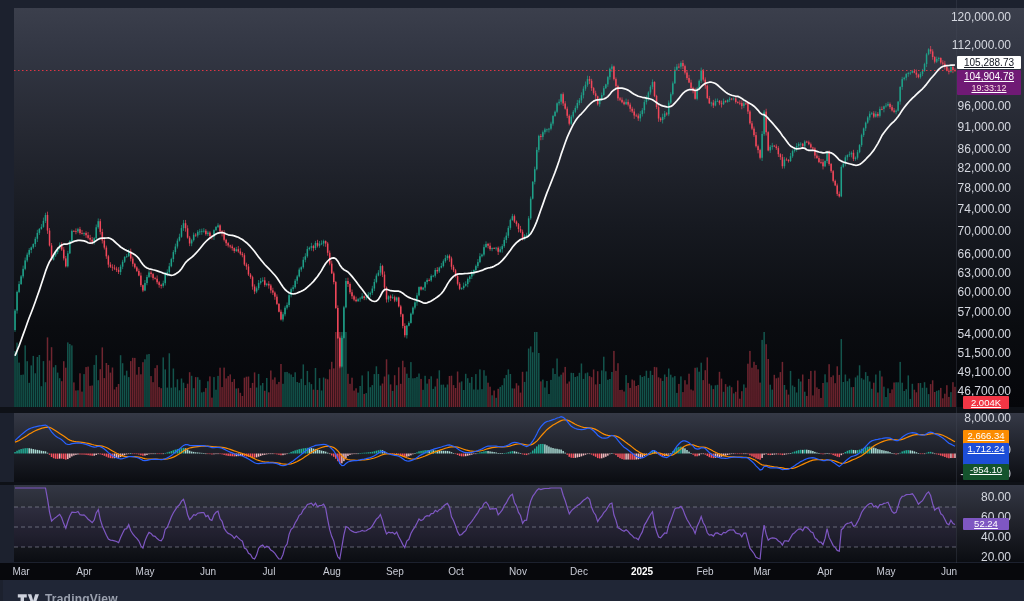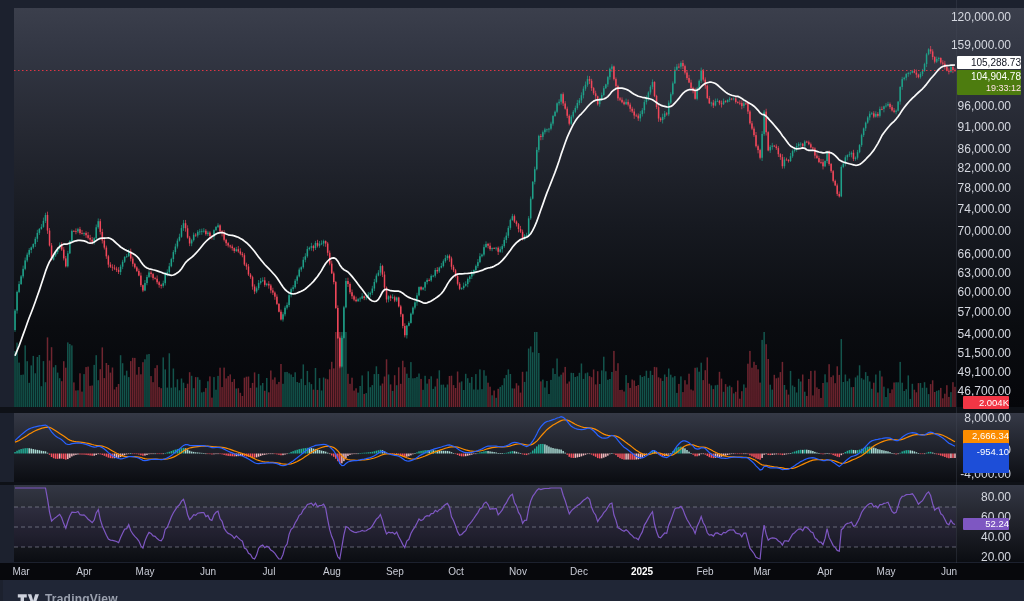--- a/index.html
+++ b/index.html
@@ -10,31 +10,31 @@
   #sep1{top:407px;height:6px;background:#0e1117;left:0;}
   #macd-row{top:413px;height:69px;background:linear-gradient(180deg,#353946 0%,#232630 42%,#0b0d12 100%);}
   #sep2{top:482px;height:3px;background:#0e1117;left:0;}
   #rsi-row{top:485px;height:77px;background:linear-gradient(180deg,#333744 0%,#24262f 40%,#0b0d12 100%);}
   #time-axis{top:563px;height:17px;left:0;background:#07080c;}
   #footer{top:580px;height:38px;left:3px;background:#202636;display:flex;align-items:center;padding-left:14px;gap:6px;}
   .pane-svg{position:absolute;left:0;top:0;display:block;}
   .axis-tick{position:absolute;right:13px;font-size:12px;color:#d5d8e0;line-height:12px;white-space:nowrap;}
   .month-tick{position:absolute;top:3px;font-size:10px;color:#c9ccd6;transform:translateX(-50%);white-space:nowrap;}
   .month-tick.bold{color:#ffffff;font-weight:bold;}
-  .tag{position:absolute;font-size:10px;line-height:12px;color:#fff;text-align:right;
-       border-radius:1px;white-space:nowrap;z-index:5;}
+  .tag{position:absolute;font-size:10px;line-height:12px;color:#fff;text-align:center;
+       border-radius:1px;white-space:nowrap;z-index:5;text-decoration:underline;}
   .tag-wide{left:957px;width:64px;}
   .tag-small{left:963px;width:46px;font-size:9.5px;}
   .tag-ma{top:56px;height:13px;line-height:13px;background:#ffffff;color:#131722;}
-  .tag-price{top:70px;height:24px;background:#4d7c0f;padding-top:1px;}
+  .tag-price{top:70px;height:24px;background:#701a75;padding-top:1px;}
   .tag-price .countdown{font-size:9px;line-height:10px;color:#ffe1e4;}
   .tag-vol{top:396px;height:13px;line-height:13px;background:#f23645;}
   .tag-macd-signal{top:430px;height:16px;line-height:12px;background:#fb8c00;}
   .tag-macd-line{top:443px;height:30px;line-height:12px;background:#1d4ed8;}
-  .tag-macd-hist{top:446px;height:16px;line-height:12px;background:#1d4ed8;}
+  .tag-macd-hist{top:464px;height:16px;line-height:12px;background:#14532d;}
   .tag-rsi{top:518px;height:12px;line-height:12px;background:#7e57c2;}
   #price-axis,#macd-axis,#rsi-axis{position:absolute;left:956px;width:68px;z-index:2;}
   #price-axis{top:0;height:407px;}
   #macd-axis{top:407px;height:75px;}
   #rsi-axis{top:482px;height:81px;}
   .axis-border{position:absolute;left:956px;top:0;width:1px;height:563px;background:rgba(70,75,90,.35);z-index:1;}
   #brand{font-size:12px;font-weight:bold;color:#9aa0ae;letter-spacing:.2px;}
 </style>
 </head>
 <body>
@@ -1916,21 +1916,21 @@
         <line x1="0" x2="942" y1="22" y2="22" stroke="rgba(167,171,189,0.5)" stroke-width="1" stroke-dasharray="4,3"></line>
         <line x1="0" x2="942" y1="42" y2="42" stroke="rgba(167,171,189,0.5)" stroke-width="1" stroke-dasharray="4,3"></line>
         <line x1="0" x2="942" y1="62" y2="62" stroke="rgba(167,171,189,0.5)" stroke-width="1" stroke-dasharray="4,3"></line>
         <polyline points="1.0,3.0 3.0,3.0 5.1,3.0 7.1,3.0 9.1,3.0 11.2,3.0 13.2,3.0 15.2,3.0 17.3,3.0 19.3,3.0 21.3,3.0 23.3,3.0 25.4,3.0 27.4,3.0 29.4,3.0 31.5,3.0 33.5,13.8 35.5,26.8 37.6,36.0 39.6,34.1 41.6,32.6 43.6,31.0 45.7,29.3 47.7,32.8 49.7,38.6 51.8,43.2 53.8,36.5 55.8,31.0 57.9,27.2 59.9,27.3 61.9,27.5 64.0,26.5 66.0,29.7 68.0,30.1 70.0,29.8 72.1,31.8 74.1,34.2 76.1,35.8 78.2,37.7 80.2,35.1 82.2,27.9 84.3,24.6 86.3,34.6 88.3,41.0 90.3,45.4 92.4,50.2 94.4,54.1 96.4,55.1 98.5,55.4 100.5,55.9 102.5,56.5 104.6,57.6 106.6,52.6 108.6,48.3 110.6,44.2 112.7,43.7 114.7,39.6 116.7,45.5 118.8,49.0 120.8,51.3 122.8,53.4 124.9,56.1 126.9,60.8 128.9,63.1 130.9,56.1 133.0,51.0 135.0,47.4 137.0,48.4 139.1,50.9 141.1,51.3 143.1,53.6 145.2,55.2 147.2,55.8 149.2,52.8 151.2,44.2 153.3,42.3 155.3,37.3 157.3,32.1 159.4,27.7 161.4,24.6 163.4,21.6 165.5,19.8 167.5,16.1 169.5,14.3 171.5,20.3 173.6,29.7 175.6,34.6 177.6,32.7 179.7,29.6 181.7,30.3 183.7,28.2 185.8,27.9 187.8,27.6 189.8,27.5 191.9,31.6 193.9,30.4 195.9,34.5 197.9,35.4 200.0,29.8 202.0,27.3 204.0,26.2 206.1,33.8 208.1,36.4 210.1,43.2 212.2,46.4 214.2,48.4 216.2,49.3 218.2,50.7 220.3,53.3 222.3,50.9 224.3,52.9 226.4,54.9 228.4,56.2 230.4,63.0 232.5,64.2 234.5,68.3 236.5,69.5 238.5,73.1 240.6,74.0 242.6,70.1 244.6,63.2 246.7,61.0 248.7,60.1 250.7,62.7 252.8,61.2 254.8,62.3 256.8,65.1 258.8,66.3 260.9,68.3 262.9,71.3 264.9,74.0 267.0,74.0 269.0,69.5 271.0,61.9 273.1,59.0 275.1,49.3 277.1,44.3 279.1,42.7 281.2,37.7 283.2,34.7 285.2,30.3 287.3,28.9 289.3,24.7 291.3,22.9 293.4,19.4 295.4,18.9 297.4,18.1 299.5,20.7 301.5,18.1 303.5,21.8 305.5,20.7 307.6,20.5 309.6,19.2 311.6,22.9 313.7,34.7 315.7,44.7 317.7,51.3 319.8,56.1 321.8,65.6 323.8,71.8 325.8,74.0 327.9,61.7 329.9,49.9 331.9,41.5 334.0,42.4 336.0,44.9 338.0,46.1 340.1,47.1 342.1,47.6 344.1,46.8 346.1,46.5 348.2,45.5 350.2,46.2 352.2,45.8 354.3,44.3 356.3,43.4 358.3,41.0 360.4,37.4 362.4,34.1 364.4,32.6 366.4,29.5 368.5,35.6 370.5,43.3 372.5,48.9 374.6,47.1 376.6,47.8 378.6,47.4 380.7,49.1 382.7,47.0 384.7,51.7 386.7,55.2 388.8,59.6 390.8,62.6 392.8,56.1 394.9,54.3 396.9,48.5 398.9,44.9 401.0,41.9 403.0,38.1 405.0,34.0 407.0,35.6 409.1,34.6 411.1,31.7 413.1,30.7 415.2,31.0 417.2,28.6 419.2,28.5 421.3,25.3 423.3,26.8 425.3,24.7 427.4,23.8 429.4,21.2 431.4,19.6 433.4,18.4 435.5,22.0 437.5,31.9 439.5,35.5 441.6,40.9 443.6,46.9 445.6,50.2 447.7,49.5 449.7,47.3 451.7,45.7 453.7,41.1 455.8,38.9 457.8,36.3 459.8,33.5 461.9,30.4 463.9,27.6 465.9,23.7 468.0,22.7 470.0,18.6 472.0,17.0 474.0,19.6 476.1,24.3 478.1,23.7 480.1,23.9 482.2,23.5 484.2,29.8 486.2,27.6 488.3,25.0 490.3,20.6 492.3,17.9 494.3,13.9 496.4,10.7 498.4,9.3 500.4,17.5 502.5,21.1 504.5,27.4 506.5,30.5 508.6,38.4 510.6,35.4 512.6,35.1 514.6,24.2 516.7,16.1 518.7,11.4 520.7,8.7 522.8,5.5 524.8,3.6 526.8,4.6 528.9,3.9 530.9,3.5 532.9,3.5 535.0,3.4 537.0,3.0 539.0,3.0 541.0,3.0 543.1,3.0 545.1,3.0 547.1,3.0 549.2,10.2 551.2,15.7 553.2,22.4 555.3,28.9 557.3,25.8 559.3,23.9 561.3,22.4 563.4,20.4 565.4,19.4 567.4,17.5 569.5,15.3 571.5,14.0 573.5,12.3 575.6,14.3 577.6,22.3 579.6,27.3 581.6,30.0 583.7,36.6 585.7,33.3 587.7,31.2 589.8,27.6 591.8,25.7 593.8,22.3 595.9,18.9 597.9,18.0 599.9,29.8 601.9,35.1 604.0,42.9 606.0,43.7 608.0,45.2 610.1,46.3 612.1,44.7 614.1,46.4 616.2,49.0 618.2,50.6 620.2,53.0 622.2,53.0 624.3,54.7 626.3,50.5 628.3,46.9 630.4,40.1 632.4,36.9 634.4,33.1 636.5,29.5 638.5,26.7 640.5,39.0 642.5,46.2 644.6,52.0 646.6,52.8 648.6,50.4 650.7,48.0 652.7,48.4 654.7,40.2 656.8,35.2 658.8,29.6 660.8,23.9 662.9,22.8 664.9,22.8 666.9,21.3 668.9,24.3 671.0,30.1 673.0,34.5 675.0,37.8 677.1,41.6 679.1,43.8 681.1,48.4 683.2,41.3 685.2,36.9 687.2,31.6 689.2,37.7 691.3,41.3 693.3,47.8 695.3,50.1 697.4,49.7 699.4,51.1 701.4,48.1 703.5,47.9 705.5,49.3 707.5,49.9 709.5,47.4 711.6,47.9 713.6,46.1 715.6,44.9 717.7,45.0 719.7,44.8 721.7,47.9 723.8,48.7 725.8,49.0 727.8,51.8 729.8,48.2 731.9,48.2 733.9,55.7 735.9,63.2 738.0,65.8 740.0,68.5 742.0,72.2 744.1,73.3 746.1,74.0 748.1,53.5 750.1,40.1 752.2,49.4 754.2,55.3 756.2,53.5 758.3,52.9 760.3,53.2 762.3,53.8 764.4,56.0 766.4,57.1 768.4,60.1 770.5,55.8 772.5,55.9 774.5,56.4 776.5,52.8 778.6,49.2 780.6,47.7 782.6,45.6 784.7,44.1 786.7,43.9 788.7,45.7 790.8,42.0 792.8,42.5 794.8,44.2 796.8,46.8 798.9,47.6 800.9,52.9 802.9,54.5 805.0,57.1 807.0,57.1 809.0,59.7 811.1,53.4 813.1,43.7 815.1,52.4 817.1,56.3 819.2,60.6 821.2,62.4 823.2,65.4 825.3,66.2 827.3,44.9 829.3,43.0 831.4,39.6 833.4,38.4 835.4,38.0 837.4,37.1 839.5,41.3 841.5,40.6 843.5,36.9 845.6,32.7 847.6,27.5 849.6,24.4 851.7,22.0 853.7,19.9 855.7,18.5 857.7,18.4 859.8,22.0 861.8,20.7 863.8,22.9 865.9,19.6 867.9,19.7 869.9,18.4 872.0,18.0 874.0,17.3 876.0,21.8 878.0,26.4 880.1,28.3 882.1,27.4 884.1,21.2 886.2,14.2 888.2,11.4 890.2,11.0 892.3,9.7 894.3,9.5 896.3,9.3 898.4,8.8 900.4,11.5 902.4,15.1 904.4,19.3 906.5,17.3 908.5,15.7 910.5,12.2 912.6,8.6 914.6,7.0 916.6,10.5 918.7,18.9 920.7,25.1 922.7,23.4 924.7,22.8 926.8,28.8 928.8,30.3 930.8,34.3 932.9,38.5 934.9,39.8 936.9,35.2 939.0,38.6 941.0,39.5" fill="none" stroke="#7e57c2" stroke-width="1.2"></polyline>
       </svg>
     </div>
   <div class="axis-border"></div>
 
   <div id="price-axis">
       <div class="axis-tick" style="top: 11px;">120,000.00</div>
-      <div class="axis-tick" style="top: 39px;">159,000.00</div>
+      <div class="axis-tick" style="top: 39px;">112,000.00</div>
       <div class="axis-tick" style="top: 100px;">96,000.00</div>
       <div class="axis-tick" style="top: 121px;">91,000.00</div>
       <div class="axis-tick" style="top: 143px;">86,000.00</div>
       <div class="axis-tick" style="top: 162px;">82,000.00</div>
       <div class="axis-tick" style="top: 182px;">78,000.00</div>
       <div class="axis-tick" style="top: 203px;">74,000.00</div>
       <div class="axis-tick" style="top: 225px;">70,000.00</div>
       <div class="axis-tick" style="top: 248px;">66,000.00</div>
       <div class="axis-tick" style="top: 267px;">63,000.00</div>
       <div class="axis-tick" style="top: 286px;">60,000.00</div>

